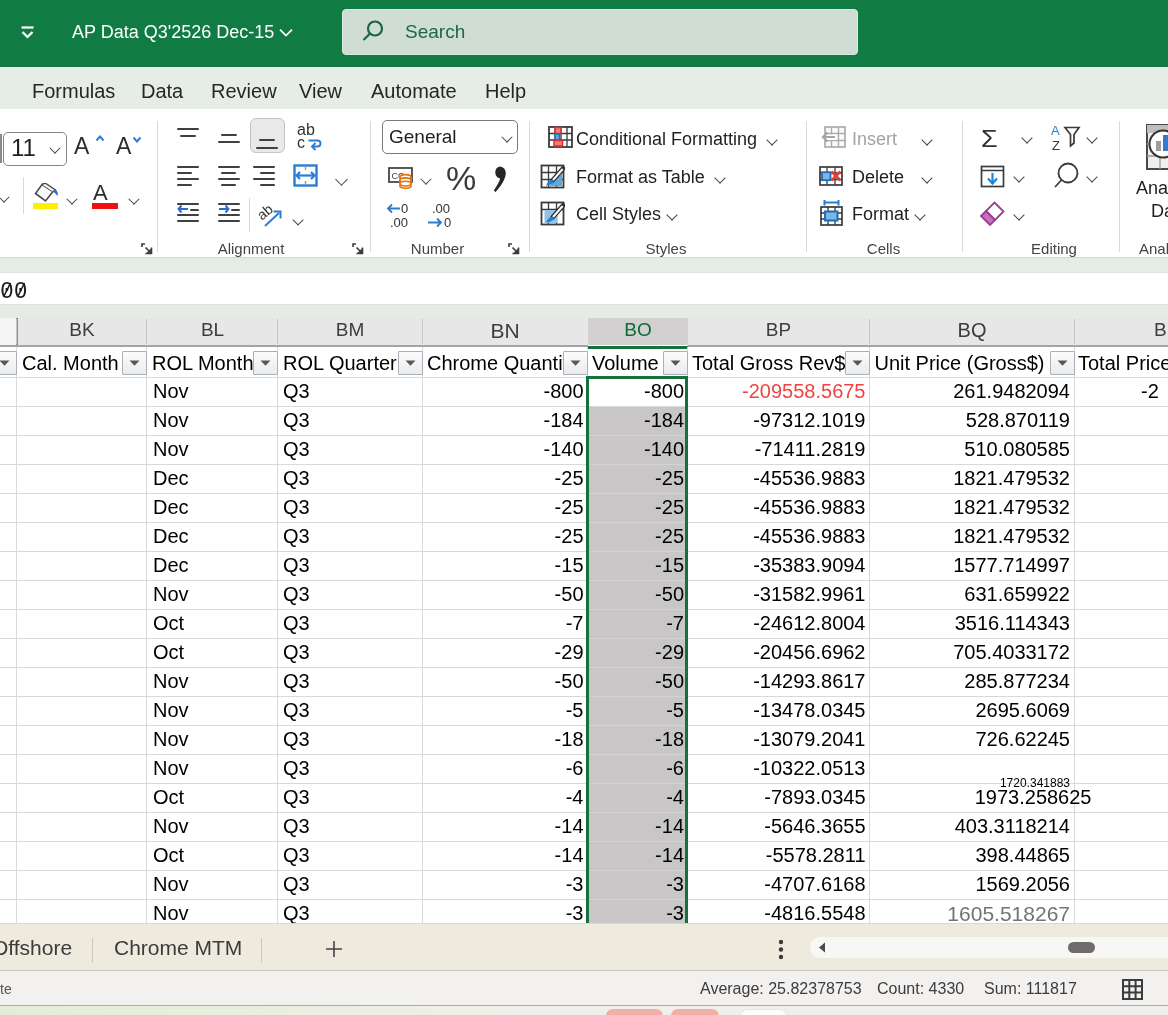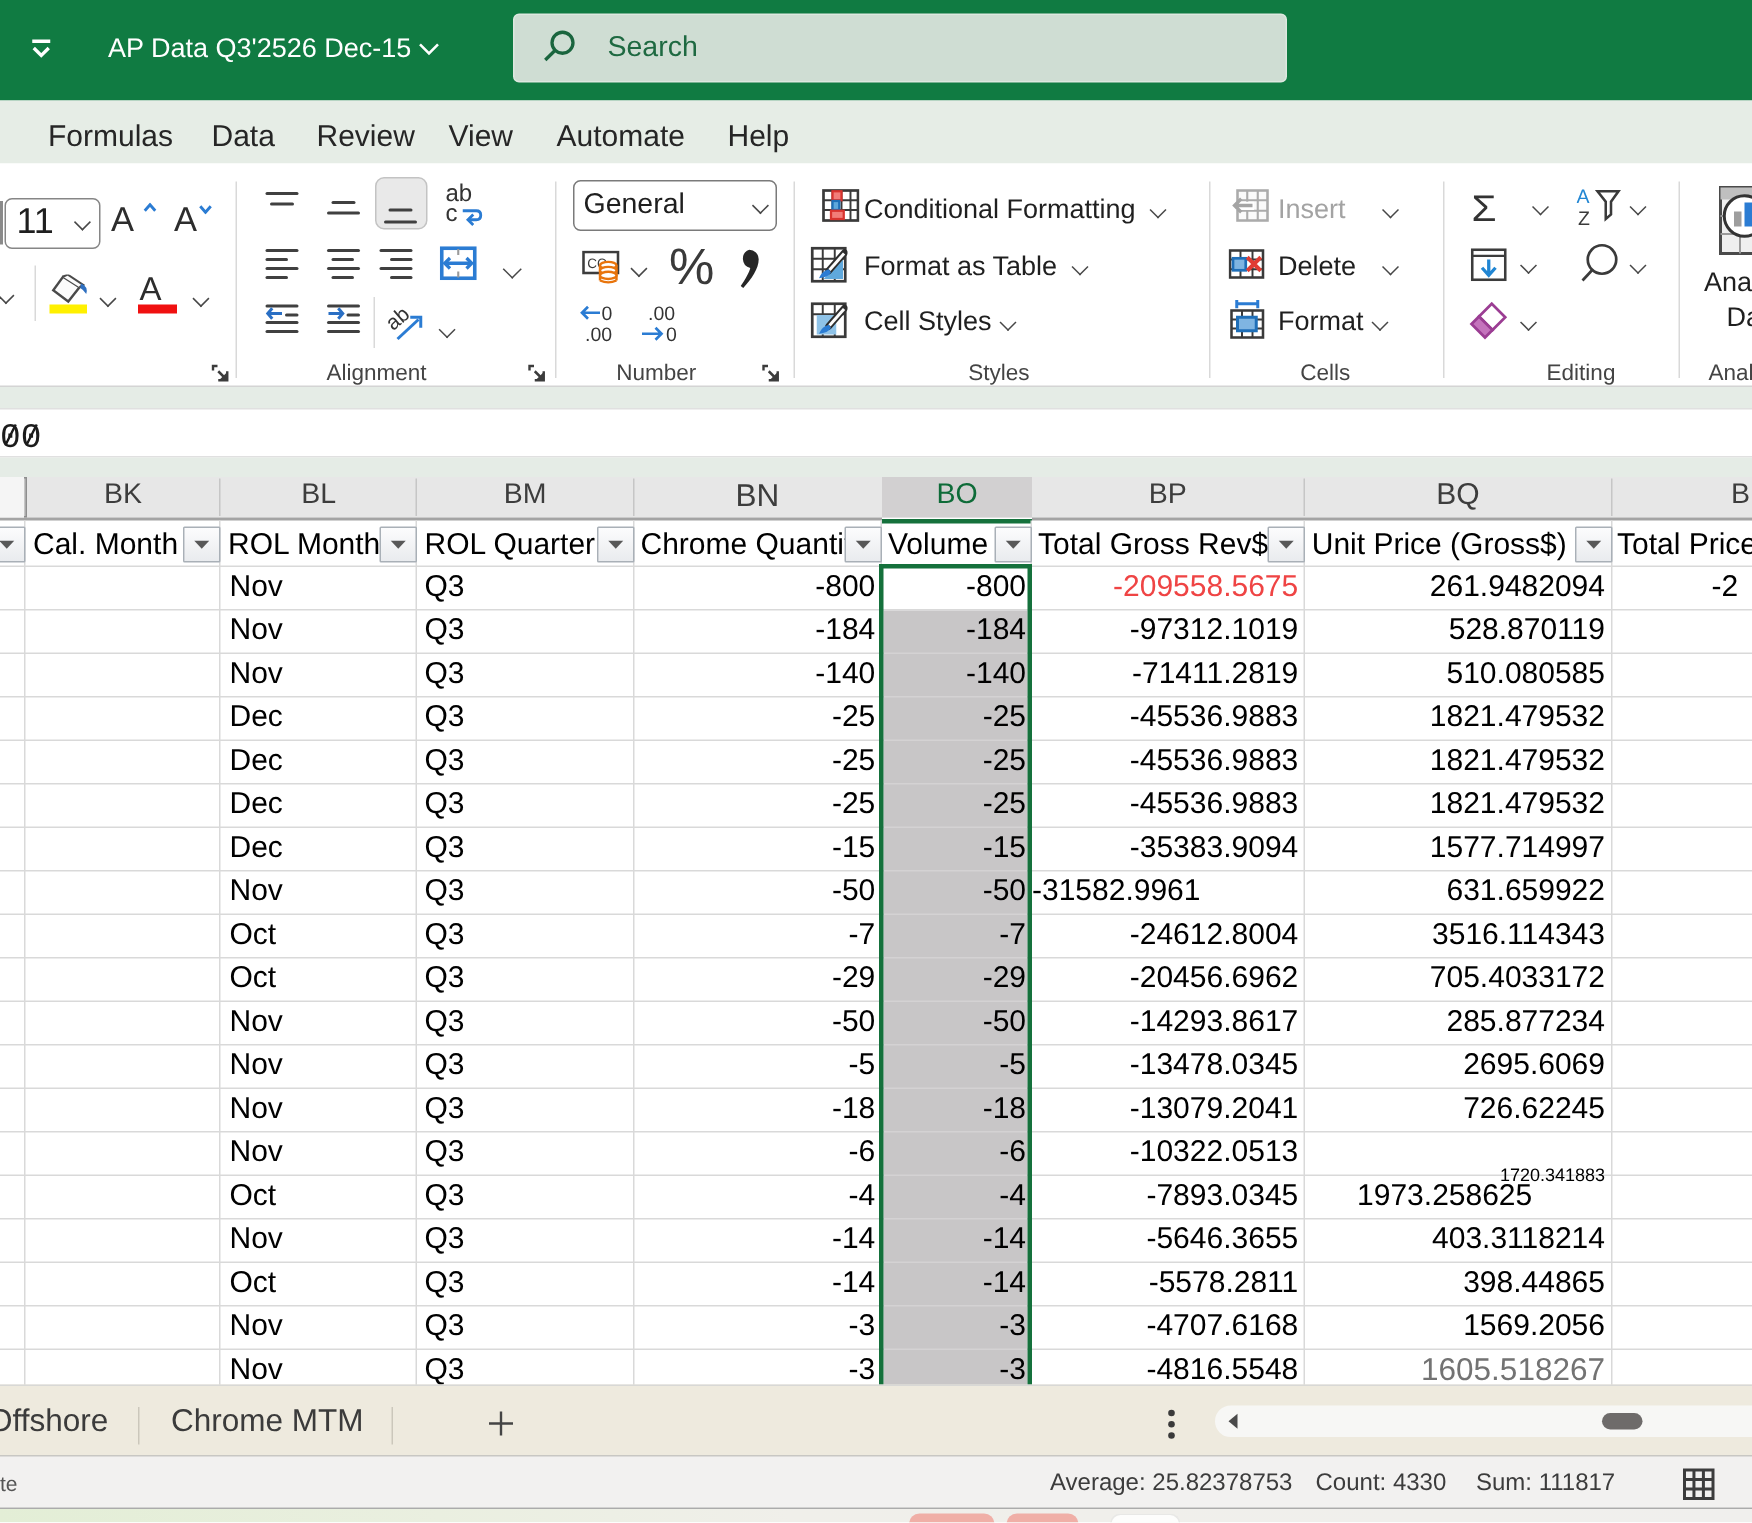--- a/index.html
+++ b/index.html
@@ -392,21 +392,21 @@
 <div class="a" style="left:153px;top:553.5px;font-size:20px;color:#000">Dec</div>
 <div class="a" style="left:283px;top:553.5px;font-size:20px;color:#000">Q3</div>
 <div class="a" style="left:422px;top:553.5px;width:161.5px;font-size:20px;color:#000;text-align:right">-15</div>
 <div class="a" style="left:588px;top:553.5px;width:96px;font-size:20px;color:#000;text-align:right">-15</div>
 <div class="a" style="left:688px;top:553.5px;width:177.5px;font-size:20px;color:#000;text-align:right">-35383.9094</div>
 <div class="a" style="left:869.5px;top:553.5px;width:200.5px;font-size:20px;color:#000;text-align:right">1577.714997</div>
 <div class="a" style="left:153px;top:582.5px;font-size:20px;color:#000">Nov</div>
 <div class="a" style="left:283px;top:582.5px;font-size:20px;color:#000">Q3</div>
 <div class="a" style="left:422px;top:582.5px;width:161.5px;font-size:20px;color:#000;text-align:right">-50</div>
 <div class="a" style="left:588px;top:582.5px;width:96px;font-size:20px;color:#000;text-align:right">-50</div>
-<div class="a" style="left:688px;top:582.5px;width:177.5px;font-size:20px;color:#000;">-31582.9961</div>
+<div class="a" style="left:688px;top:582.5px;width:177.5px;font-size:20px;color:#000;text-align:right">-31582.9961</div>
 <div class="a" style="left:869.5px;top:582.5px;width:200.5px;font-size:20px;color:#000;text-align:right">631.659922</div>
 <div class="a" style="left:153px;top:611.5px;font-size:20px;color:#000">Oct</div>
 <div class="a" style="left:283px;top:611.5px;font-size:20px;color:#000">Q3</div>
 <div class="a" style="left:422px;top:611.5px;width:161.5px;font-size:20px;color:#000;text-align:right">-7</div>
 <div class="a" style="left:588px;top:611.5px;width:96px;font-size:20px;color:#000;text-align:right">-7</div>
 <div class="a" style="left:688px;top:611.5px;width:177.5px;font-size:20px;color:#000;text-align:right">-24612.8004</div>
 <div class="a" style="left:869.5px;top:611.5px;width:200.5px;font-size:20px;color:#000;text-align:right">3516.114343</div>
 <div class="a" style="left:153px;top:640.5px;font-size:20px;color:#000">Oct</div>
 <div class="a" style="left:283px;top:640.5px;font-size:20px;color:#000">Q3</div>
 <div class="a" style="left:422px;top:640.5px;width:161.5px;font-size:20px;color:#000;text-align:right">-29</div>
@@ -435,21 +435,21 @@
 <div class="a" style="left:283px;top:756.5px;font-size:20px;color:#000">Q3</div>
 <div class="a" style="left:422px;top:756.5px;width:161.5px;font-size:20px;color:#000;text-align:right">-6</div>
 <div class="a" style="left:588px;top:756.5px;width:96px;font-size:20px;color:#000;text-align:right">-6</div>
 <div class="a" style="left:688px;top:756.5px;width:177.5px;font-size:20px;color:#000;text-align:right">-10322.0513</div>
 <div class="a" style="left:869.5px;top:776px;width:200.5px;font-size:12px;color:#000;text-align:right">1720.341883</div>
 <div class="a" style="left:153px;top:785.5px;font-size:20px;color:#000">Oct</div>
 <div class="a" style="left:283px;top:785.5px;font-size:20px;color:#000">Q3</div>
 <div class="a" style="left:422px;top:785.5px;width:161.5px;font-size:20px;color:#000;text-align:right">-4</div>
 <div class="a" style="left:588px;top:785.5px;width:96px;font-size:20px;color:#000;text-align:right">-4</div>
 <div class="a" style="left:688px;top:785.5px;width:177.5px;font-size:20px;color:#000;text-align:right">-7893.0345</div>
-<div class="a" style="left:821px;top:785.5px;width:200.5px;font-size:20px;color:#000;text-align:right">1973.258625</div>
+<div class="a" style="left:891px;top:785.5px;width:200.5px;font-size:20px;color:#000;text-align:right">1973.258625</div>
 <div class="a" style="left:153px;top:814.5px;font-size:20px;color:#000">Nov</div>
 <div class="a" style="left:283px;top:814.5px;font-size:20px;color:#000">Q3</div>
 <div class="a" style="left:422px;top:814.5px;width:161.5px;font-size:20px;color:#000;text-align:right">-14</div>
 <div class="a" style="left:588px;top:814.5px;width:96px;font-size:20px;color:#000;text-align:right">-14</div>
 <div class="a" style="left:688px;top:814.5px;width:177.5px;font-size:20px;color:#000;text-align:right">-5646.3655</div>
 <div class="a" style="left:869.5px;top:814.5px;width:200.5px;font-size:20px;color:#000;text-align:right">403.3118214</div>
 <div class="a" style="left:153px;top:843.5px;font-size:20px;color:#000">Oct</div>
 <div class="a" style="left:283px;top:843.5px;font-size:20px;color:#000">Q3</div>
 <div class="a" style="left:422px;top:843.5px;width:161.5px;font-size:20px;color:#000;text-align:right">-14</div>
 <div class="a" style="left:588px;top:843.5px;width:96px;font-size:20px;color:#000;text-align:right">-14</div>

